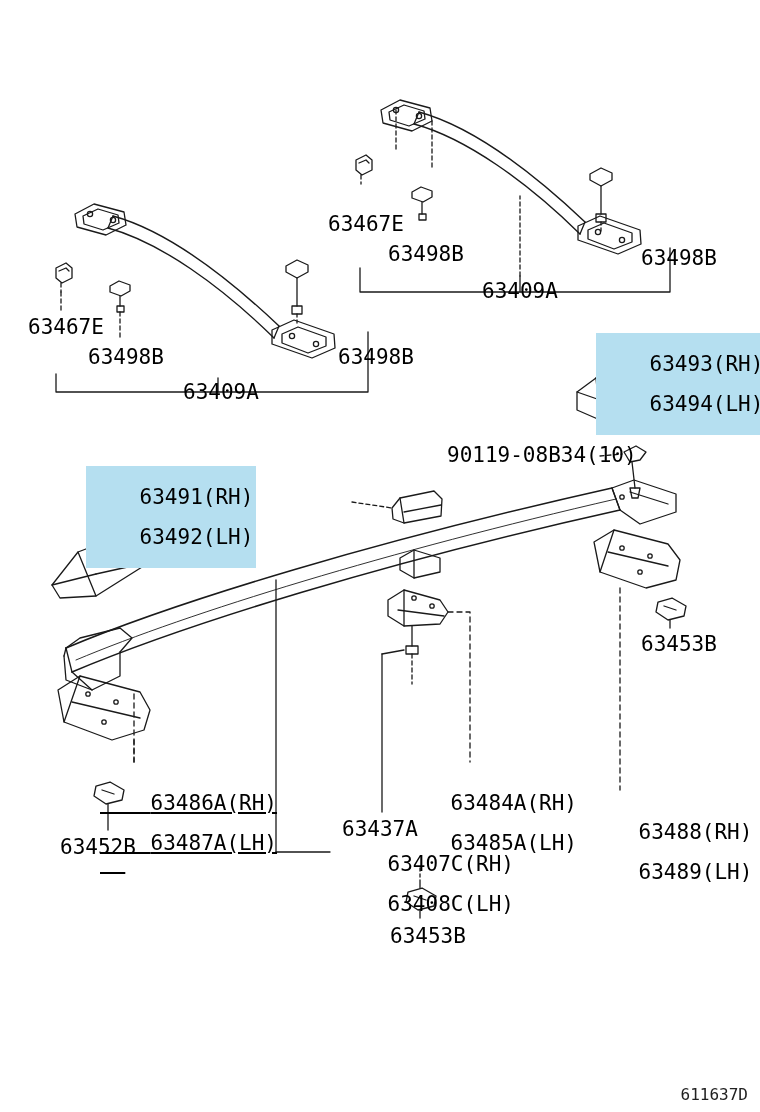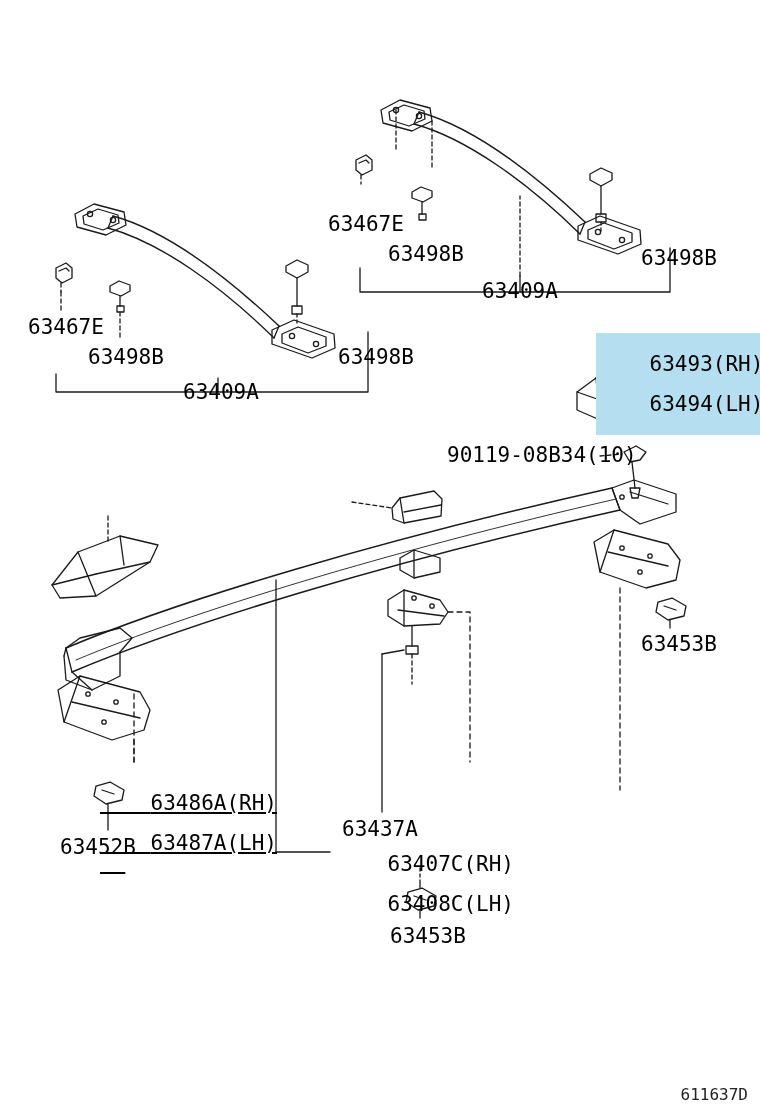--- a/index.html
+++ b/index.html
@@ -225,31 +225,43 @@
   <div class="label" style="left:328px; top:215px;">63467E</div>
   <div class="label" style="left:388px; top:245px;">63498B</div>
   <div class="label" style="left:641px; top:249px;">63498B</div>
   <div class="label" style="left:482px; top:282px;">63409A</div>
 
   <div class="label hl two" style="left:584px; top:333px;">
     <span>63493(RH)</span><br>
     <span>63494(LH)</span>
   </div>
 
+  <div class="label hl two" style="left:74px; top:466px;">
+    <span>63491(RH)</span><br>
+    <span>63492(LH)</span>
+  </div>
 
 
   <div class="label" style="left:447px; top:446px;">90119-08B34(10)</div>
   <div class="label" style="left:641px; top:635px;">63453B</div>
 
   <div class="label two" style="left:100px; top:773px;text-decoration:underline;">
     <span>63486A(RH)</span><br>
     <span>63487A(LH)</span>
   </div>
 
-
+  <div class="label two" style="left:400px; top:773px;">
+    <span>63484A(RH)</span><br>
+    <span>63485A(LH)</span>
+  </div>
+
+  <div class="label two" style="left:588px; top:802px;">
+    <span>63488(RH)</span><br>
+    <span>63489(LH)</span>
+  </div>
 
   <div class="label" style="left:342px; top:820px;">63437A</div>
   <div class="label" style="left:60px; top:838px;">63452B</div>
 
   <div class="label two" style="left:337px; top:834px;">
     <span>63407C(RH)</span><br>
     <span>63408C(LH)</span>
   </div>
 
   <div class="label" style="left:390px; top:927px;">63453B</div>

